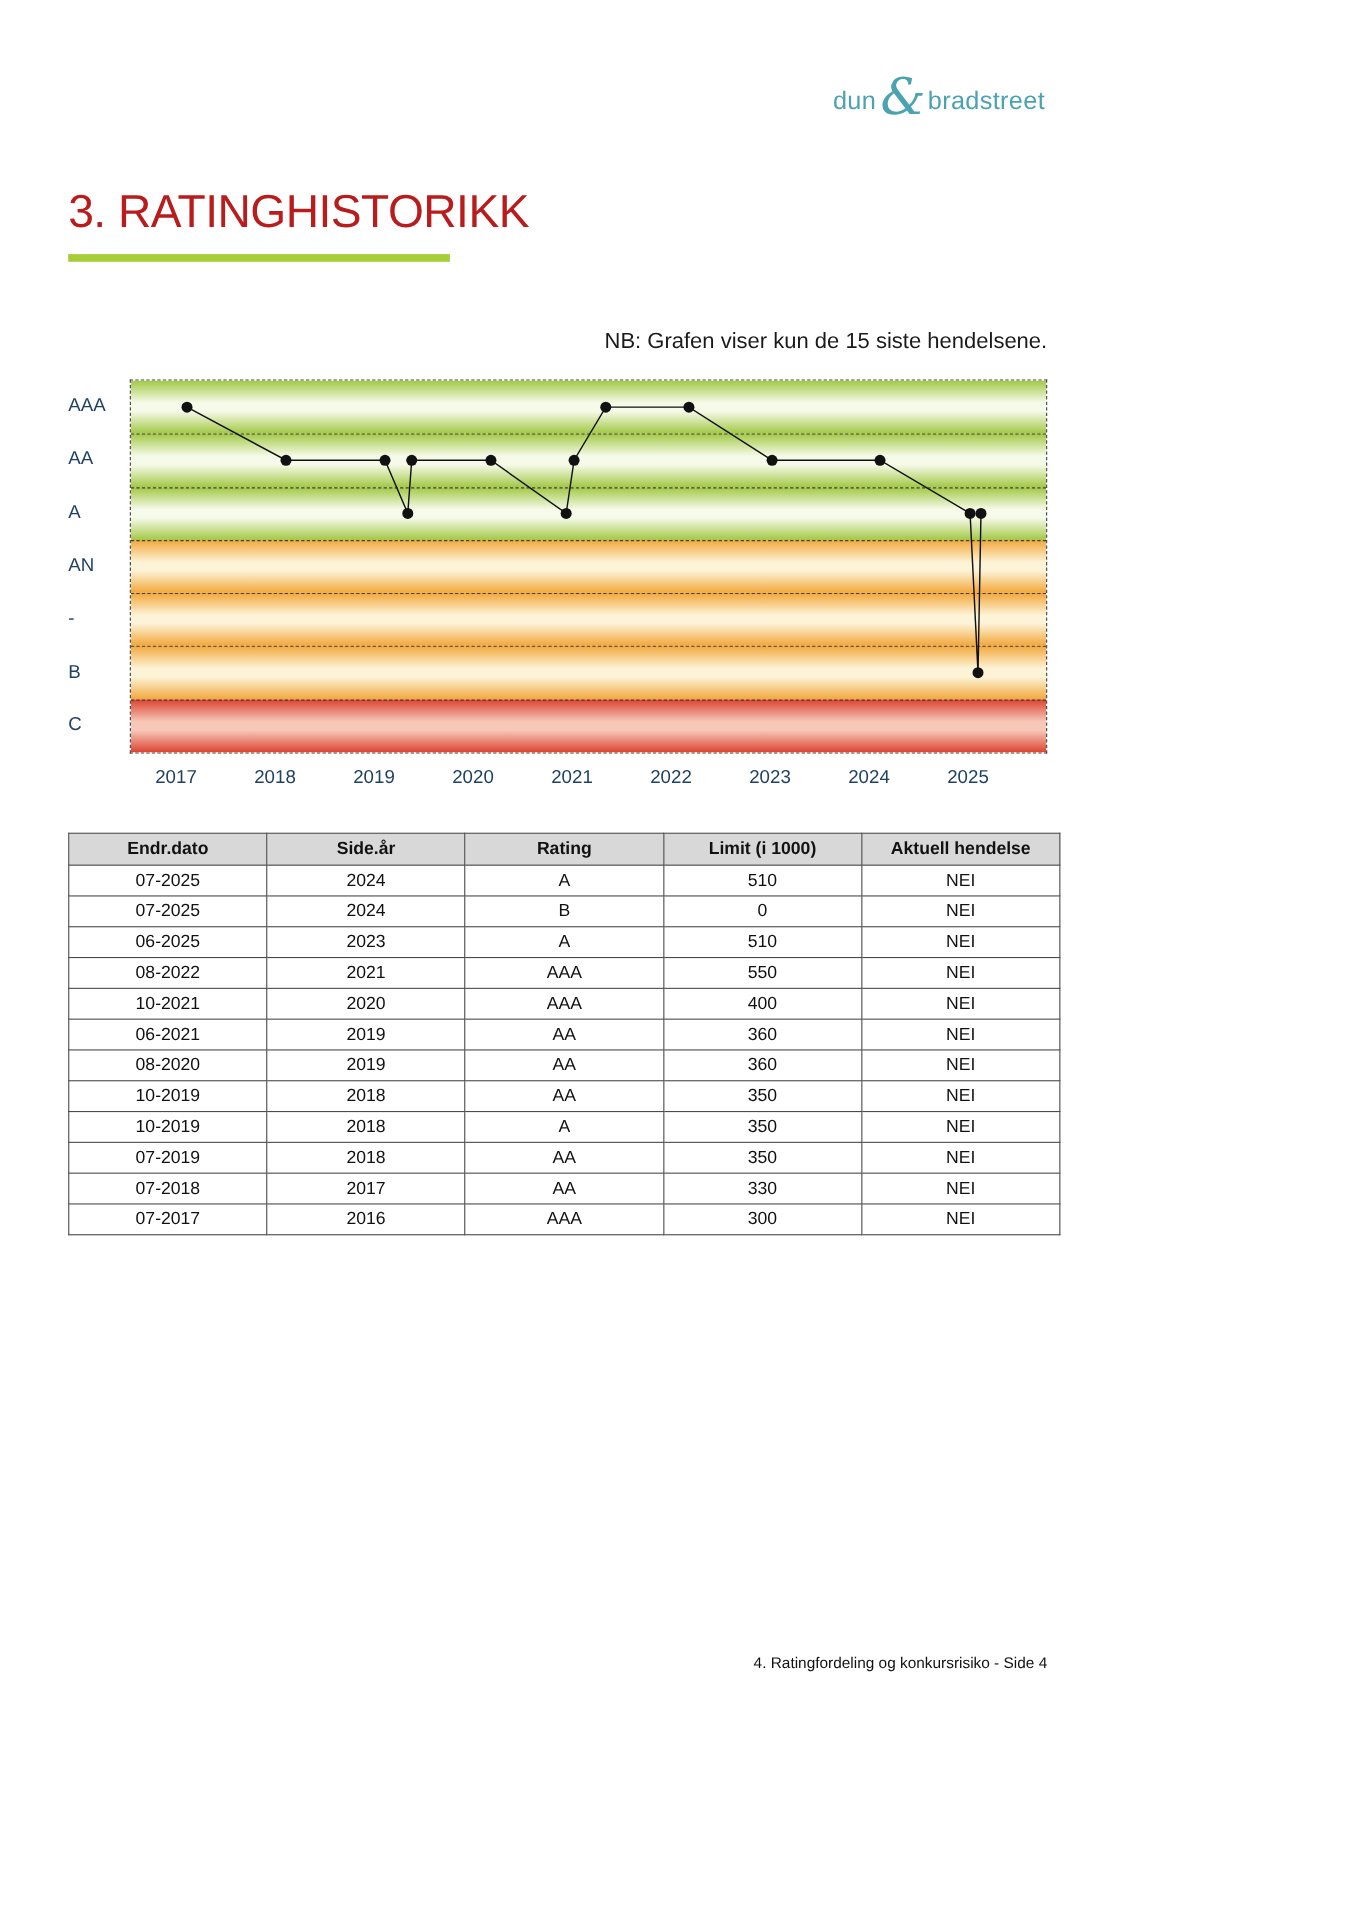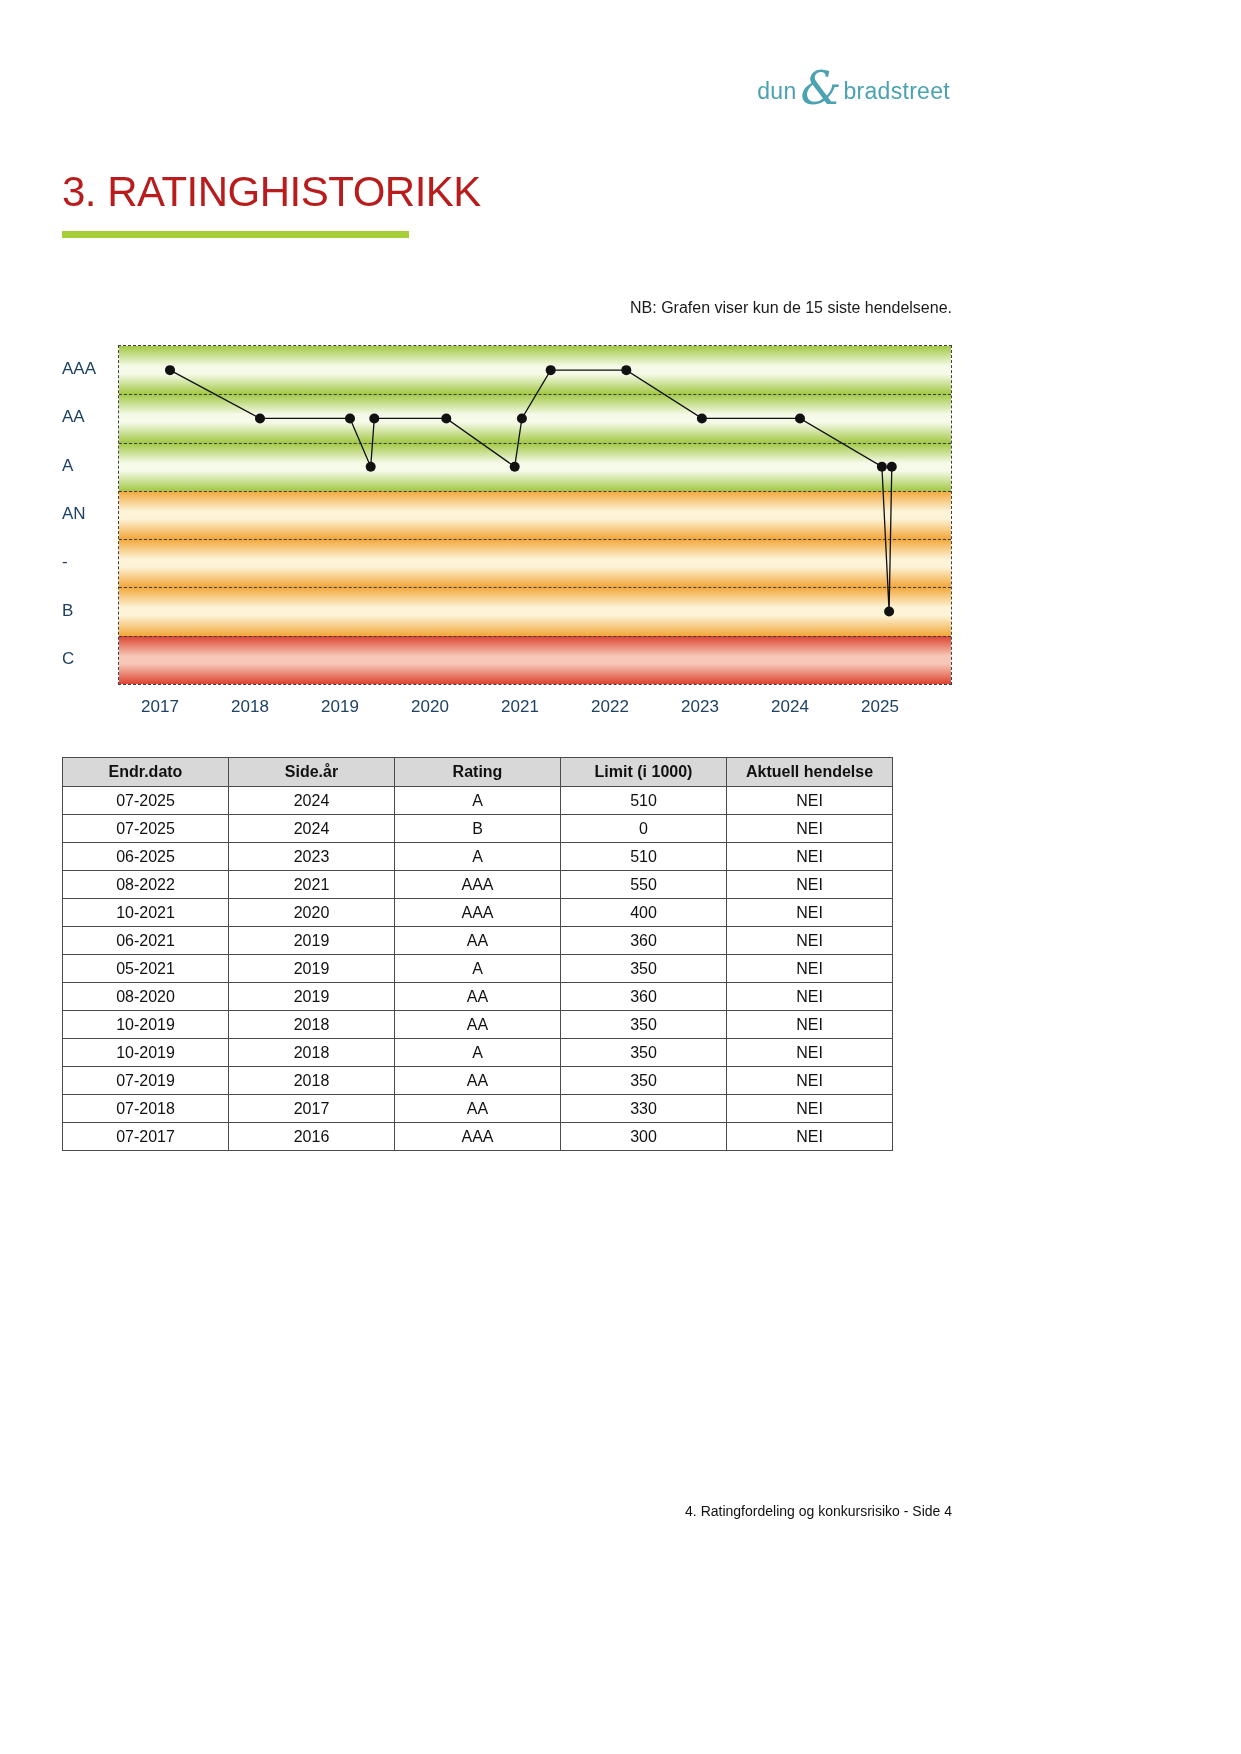--- a/index.html
+++ b/index.html
@@ -11,31 +11,31 @@
   html,body{margin:0;padding:0;background:#ffffff;}
   .page{
     position:relative;width:1241px;height:1754px;margin:0 auto;background:#fff;
     font-family:"Liberation Sans",sans-serif;color:#111;overflow:hidden;
   }
   .logo{position:absolute;top:68px;right:291px;display:flex;align-items:center;color:var(--teal);}
   .logo-word{font-size:23px;font-weight:400;letter-spacing:.3px;}
   .logo-amp{font-size:46px;font-family:"DejaVu Serif",serif;font-style:italic;line-height:1;margin:0 2px 0 4px;position:relative;top:-3px;}
   .title{position:absolute;top:168px;left:62px;font-size:42px;font-weight:normal;color:#b91c1c;letter-spacing:-.5px;}
   .title-underline{position:absolute;top:231px;left:62px;width:347px;height:7px;background:var(--accent);}
-  .note{position:absolute;top:299px;right:289px;font-size:16px;color:#1a1a1a;}
+  .note{position:absolute;top:299px;right:289px;font-size:20px;color:#1a1a1a;}
   .chart{position:absolute;top:345px;left:62px;width:890px;height:380px;}
   .y-axis{position:absolute;left:0;top:0;width:56px;height:340px;}
   .y-label{position:absolute;left:0;font-size:17px;color:var(--navy);}
   .plot{position:absolute;left:56px;top:0;width:834px;height:340px;border:1.5px dashed #3e3e3e;box-sizing:border-box;overflow:hidden;}
   .band{position:absolute;left:0;width:100%;}
   .band-sep{position:absolute;left:0;width:100%;height:0;border-top:1.5px dashed #3e3e3e;}
   .line-layer{position:absolute;left:0;top:0;}
   .x-axis{position:absolute;left:56px;top:352px;width:834px;height:26px;}
   .x-label{position:absolute;width:60px;text-align:center;font-size:17px;color:var(--navy);}
-  .table-wrap{position:absolute;top:757px;left:62px;width:831px;}
+  .table-wrap{position:absolute;top:757px;left:62px;width:902px;}
   table.ratings{width:100%;border-collapse:collapse;font-size:16px;color:#111;table-layout:fixed;}
   table.ratings th{background:var(--thbg);font-weight:bold;border:1px solid #4b4b4b;padding:5px 4px;text-align:center;}
   table.ratings td{border:1px solid #4b4b4b;padding:4px;text-align:center;height:19px;}
   .footer{position:absolute;top:1503px;right:289px;font-size:14px;color:#111;}
 </style>
 </head>
 <body>
 
 <div class="page">
 
@@ -154,27 +154,20 @@
             <td>NEI</td>
           </tr>
           <tr>
             <td>06-2021</td>
             <td>2019</td>
             <td>AA</td>
             <td>360</td>
             <td>NEI</td>
           </tr>
           <tr>
-            <td>05-2021</td>
-            <td>2019</td>
-            <td>A</td>
-            <td>350</td>
-            <td>NEI</td>
-          </tr>
-          <tr>
             <td>08-2020</td>
             <td>2019</td>
             <td>AA</td>
             <td>360</td>
             <td>NEI</td>
           </tr>
           <tr>
             <td>10-2019</td>
             <td>2018</td>
             <td>AA</td>

